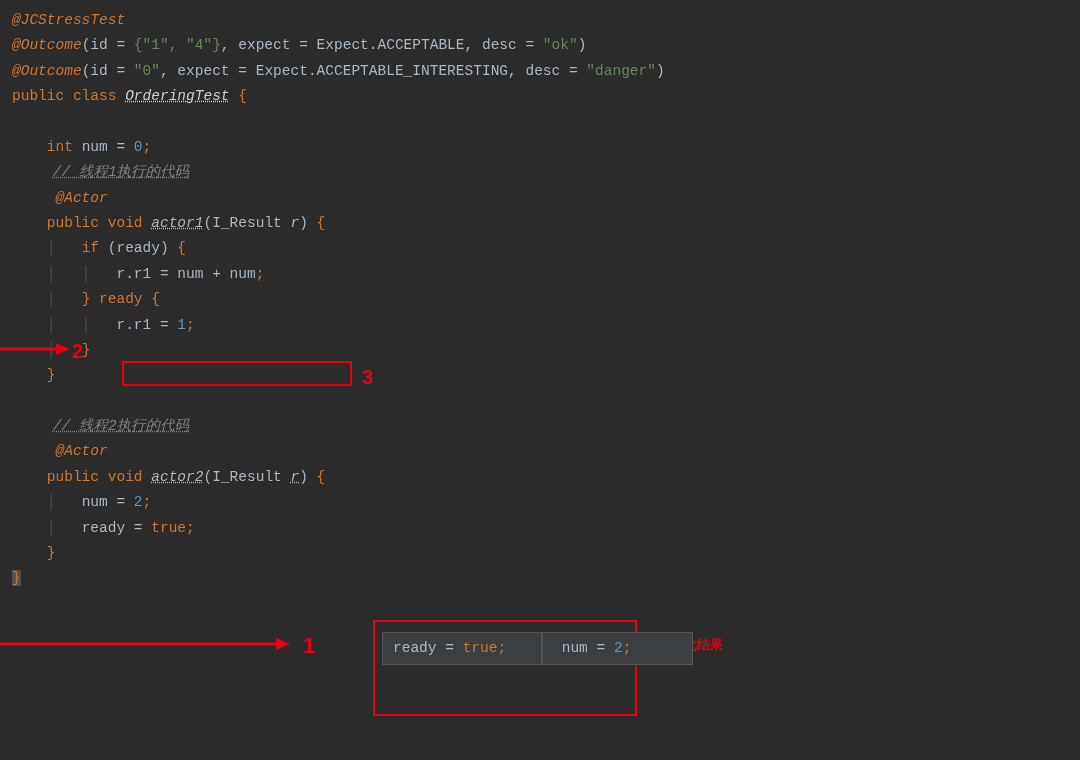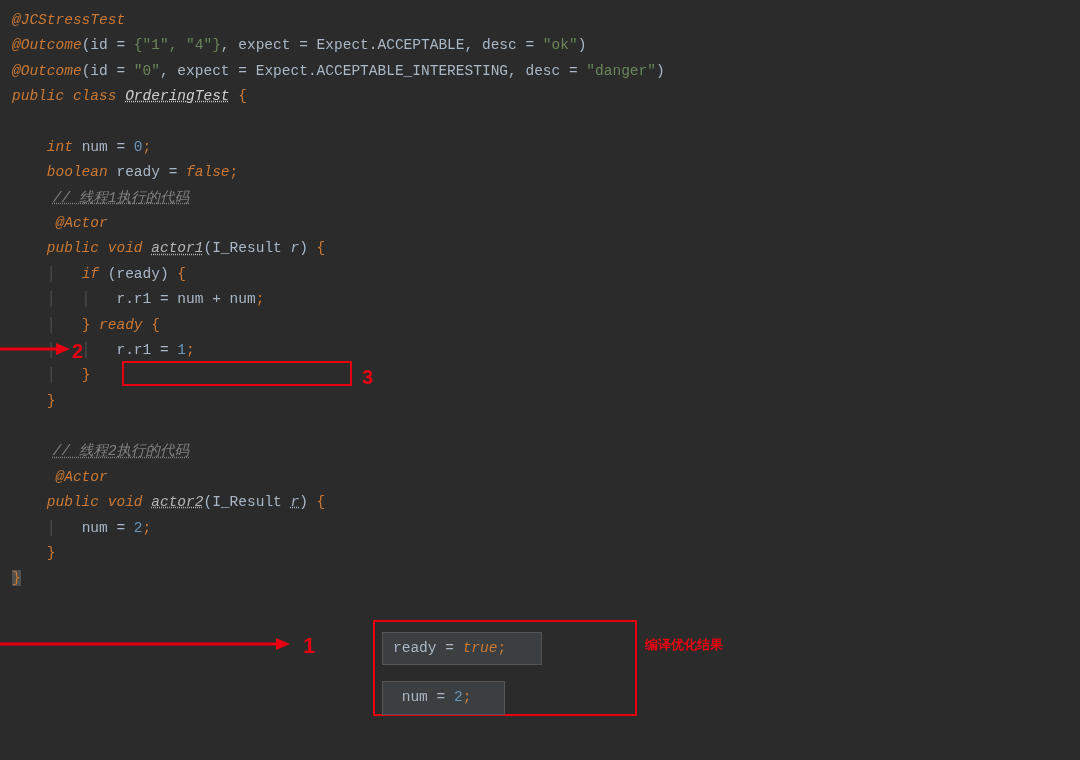--- a/index.html
+++ b/index.html
@@ -10,21 +10,21 @@
       line-height: 1.75;
       color: #a9b7c6;
       padding: 8px 0 8px 12px;
       width: 1080px;
       height: 760px;
       position: relative;
       overflow: hidden;
     }
     .code-line { white-space: pre; position: relative; }
     .tok-annotation { color: #cc7832; font-style: italic; margin-top: 8px; }
-    .tok-keyword { color: #cc7832; font-style: italic; }
+    .tok-keyword { color: #cc7832; }
     .tok-class { color: #cfcfcf; font-style: italic; text-decoration: underline dotted; }
     .tok-method { color: #b5b5b5; font-style: italic; text-decoration: underline dotted; }
     .tok-string { color: #6a8759; }
     .tok-number { color: #6897bb; }
     .tok-ident { color: #a9b7c6; }
     .tok-param { color: #a9b7c6; font-style: italic; }
     .tok-comment { color: #808080; font-style: italic; text-decoration: underline dotted; margin-left: 6px; }
     .tok-brace { color: #cc7832; }
     .tok-semi { color: #cc7832; }
     .tok-eq { color: #a9b7c6; }
@@ -73,52 +73,51 @@
       font-family: Arial, sans-serif;
     }
     .label-opt {
       position: absolute; left: 645px; top: 634px;
       color: #e60012; font-size: 13px; font-weight: bold;
       font-family: 'Microsoft YaHei', 'PingFang SC', sans-serif;
     }
     
     .opt-panel {
       position: absolute; left: 382px; top: 632px;
-      display: flex; flex-direction: column; gap: 16px;
+      display: flex; flex-direction: row; 
     }
     .opt-chip {
       background: #3c3f41;
       border: 1px solid #555;
       padding: 3px 10px 3px 10px;
       white-space: pre;
       font-family: inherit;
     }
     .opt-chip1 { width: 160px; }
-    .opt-chip2 { width: 123px; }
+    .opt-chip2 { width: 151px; }
     .indent-guide { color: #4e5254; }
   </style>
 </head>
 <body>
 
 <div>
 
 <div class="code-line"><span class="tok-annotation">@JCStressTest</span></div>
 
 <div class="code-line"><span class="tok-annotation">@Outcome</span><span class="tok-paren">(</span><span class="tok-ident">id</span><span class="tok-eq"> = </span><span class="tok-string">{"1", "4"}</span><span class="tok-paren">, </span><span class="tok-ident">expect</span><span class="tok-eq"> = </span><span class="tok-ident">Expect.ACCEPTABLE</span><span class="tok-paren">, </span><span class="tok-ident">desc</span><span class="tok-eq"> = </span><span class="tok-string">"ok"</span><span class="tok-paren">)</span></div>
 
 <div class="code-line"><span class="tok-annotation">@Outcome</span><span class="tok-paren">(</span><span class="tok-ident">id</span><span class="tok-eq"> = </span><span class="tok-string">"0"</span><span class="tok-paren">, </span><span class="tok-ident">expect</span><span class="tok-eq"> = </span><span class="tok-ident">Expect.ACCEPTABLE_INTERESTING</span><span class="tok-paren">, </span><span class="tok-ident">desc</span><span class="tok-eq"> = </span><span class="tok-string">"danger"</span><span class="tok-paren">)</span></div>
 
 
 <div class="code-line"><span class="tok-keyword">public</span> <span class="tok-keyword">class</span> <span class="tok-class">OrderingTest</span> <span class="tok-brace">{</span></div>
 
 <div class="code-line"> </div>
 
 <div class="code-line">    <span class="tok-keyword">int</span> <span class="tok-ident">num</span> <span class="tok-eq">=</span> <span class="tok-number">0</span><span class="tok-semi">;</span></div>
 
-<div class="code-line">    <span class="tok-keyword">boolean</span> <span class="tok-ident">ready</span> <span class="tok-eq">=</span> <span class="tok-keyword">false</span><span class="tok-semi">;</span></div>
 
 <div class="code-line">    <span class="tok-comment">// 线程1执行的代码</span></div>
 
 <div class="code-line">     <span class="tok-annotation">@Actor</span></div>
 
 <div class="code-line">    <span class="tok-keyword">public</span> <span class="tok-keyword">void</span> <span class="tok-method">actor1</span><span class="tok-paren">(</span><span class="tok-ident">I_Result</span> <span class="tok-param">r</span><span class="tok-paren">)</span> <span class="tok-brace">{</span></div>
 
 <div class="code-line">    <span class="indent-guide">│   </span><span class="tok-keyword">if</span> <span class="tok-paren">(</span><span class="tok-ident">ready</span><span class="tok-paren">)</span> <span class="tok-brace">{</span></div>
 
 <div class="code-line">    <span class="indent-guide">│   │   </span><span class="tok-ident">r.r1</span> <span class="tok-eq">=</span> <span class="tok-ident">num</span> <span class="tok-op">+</span> <span class="tok-ident">num</span><span class="tok-semi">;</span></div>
@@ -134,20 +133,21 @@
 <div class="code-line"> </div>
 
 <div class="code-line">    <span class="tok-comment">// 线程2执行的代码</span></div>
 
 <div class="code-line">     <span class="tok-annotation">@Actor</span></div>
 
 <div class="code-line">    <span class="tok-keyword">public</span> <span class="tok-keyword">void</span> <span class="tok-method">actor2</span><span class="tok-paren">(</span><span class="tok-ident">I_Result</span> <span class="tok-param" style="text-decoration:underline dotted">r</span><span class="tok-paren">)</span> <span class="tok-brace">{</span></div>
 
 <div class="code-line">    <span class="indent-guide">│   </span><span class="tok-ident">num</span> <span class="tok-eq">=</span> <span class="tok-number">2</span><span class="tok-semi">;</span></div>
 
+<div class="code-line">    <span class="indent-guide">│   </span><span class="tok-ident">ready</span> <span class="tok-eq">=</span> <span class="tok-keyword">true</span><span class="tok-semi">;</span></div>
 
 <div class="code-line">    <span class="tok-brace">}</span></div>
 
 <div class="code-line"><span class="caret-bg tok-brace">}</span></div>
 
 </div>
 
 <div class="hl-box-1"></div>
 <div class="hl-box-2"></div>
 

